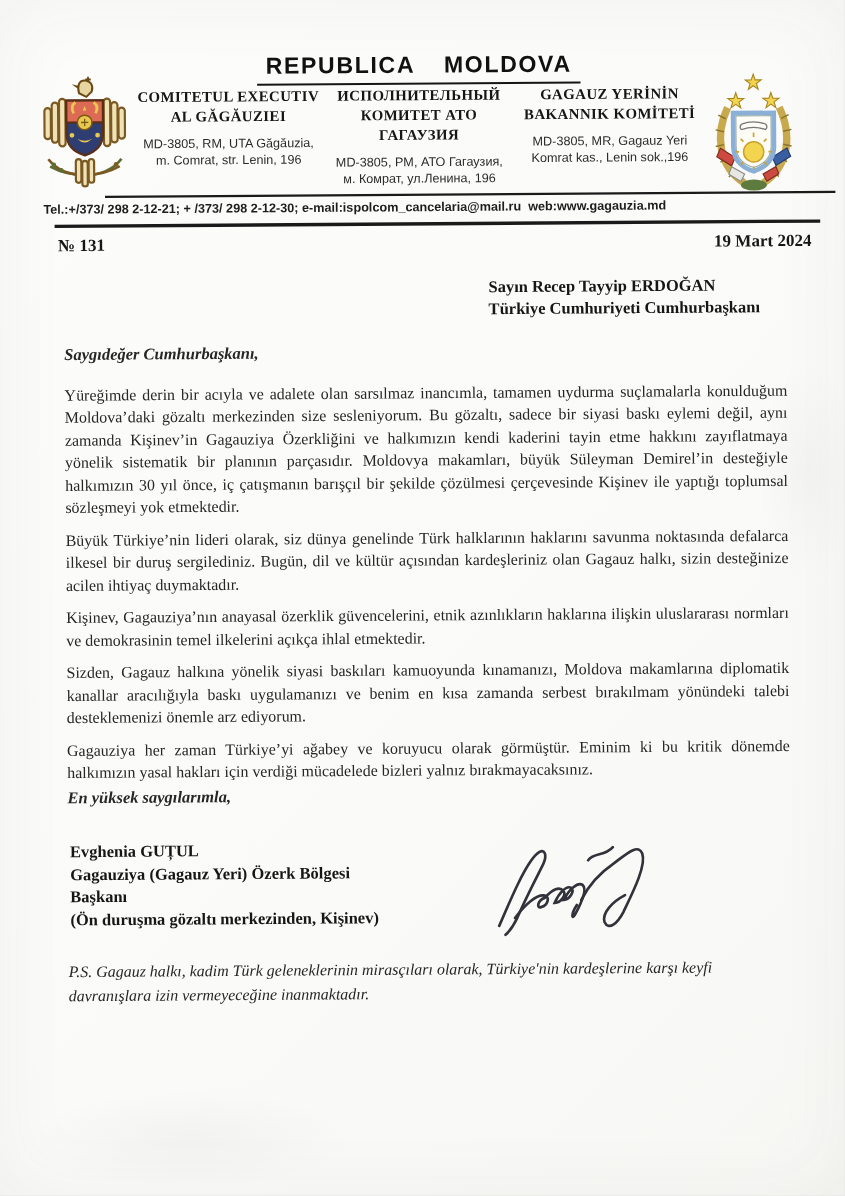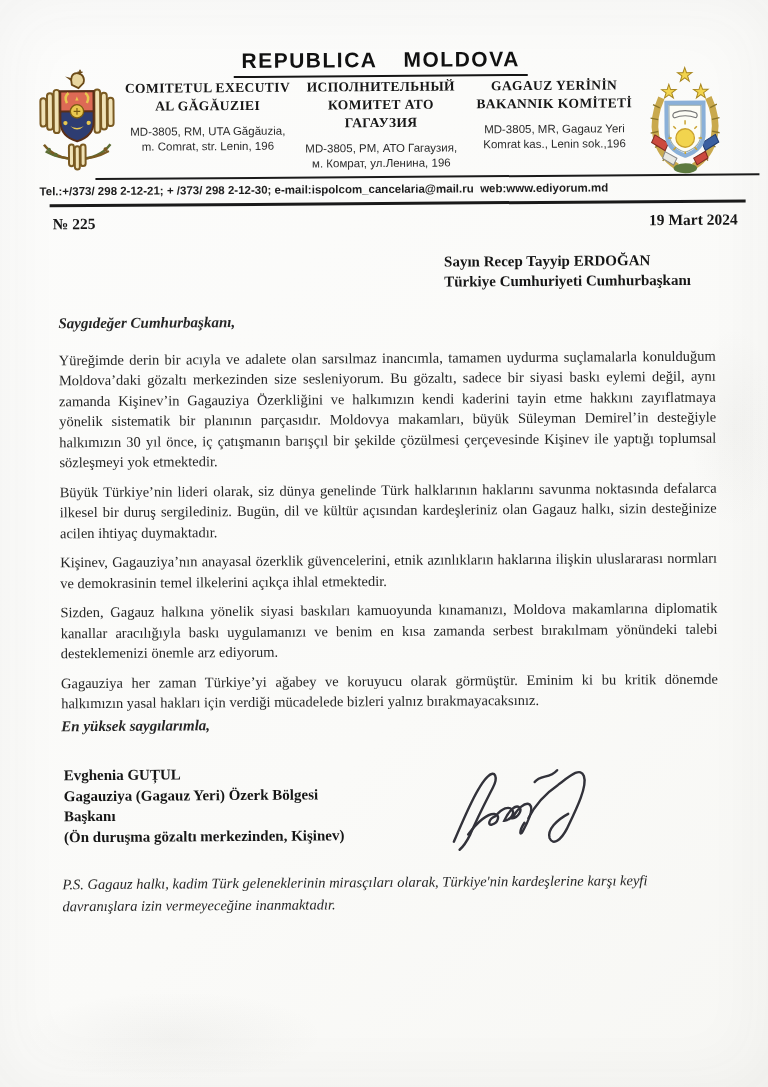--- a/index.html
+++ b/index.html
@@ -162,26 +162,26 @@
             <path d="M50 72 v-5 M50 104 v3 M34 88 h-4 M66 88 h4 M39 77 l-3 -3 M61 77 l3 -3 M39 99 l-3 3 M61 99 l3 3"></path>
           </g>
         </svg>
       </div>
     </div>
 
     <div class="rule rule-top"></div>
     <div class="contact-line">
       <span>Tel.:+/373/ 298 2-12-21; + /373/ 298 2-12-30;</span>
       <span>e-mail:</span><b>ispolcom_cancelaria@mail.ru</b>
-      &nbsp;<span>web:</span><b>www.ediyorum.md</b>
+      &nbsp;<span>web:</span><b>www.gagauzia.md</b>
     </div>
     <div class="rule rule-bottom"></div>
 
     <div class="ref-row">
-      <span>№ 225</span>
+      <span>№ 131</span>
       <span>19 Mart 2024</span>
     </div>
 
     <div class="recipient">
       <div>Sayın Recep Tayyip ERDOĞAN</div>
       <div>Türkiye Cumhuriyeti Cumhurbaşkanı</div>
     </div>
 
     <div class="body-text">
       <p class="salutation">Saygıdeğer Cumhurbaşkanı,</p>

